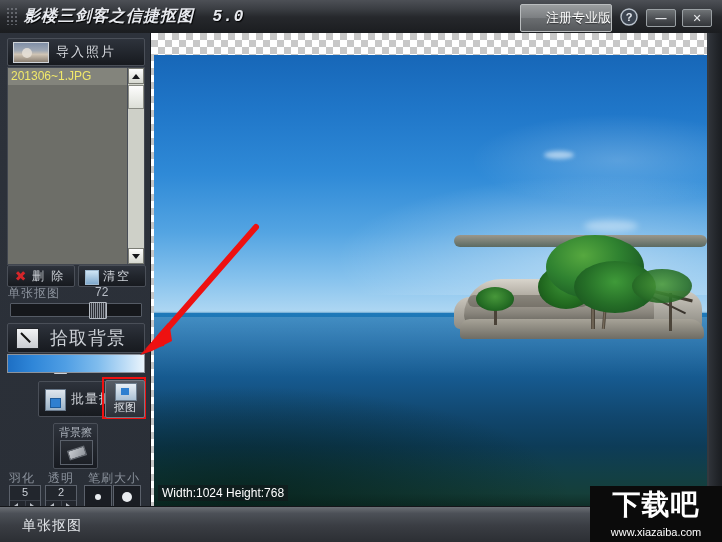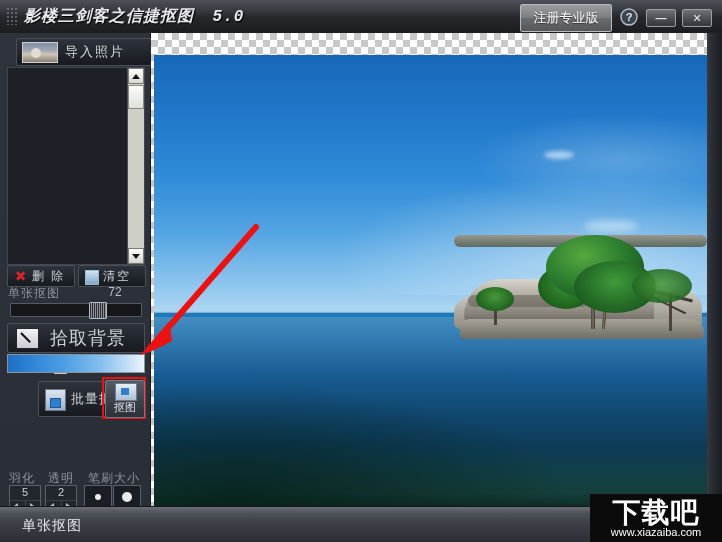--- a/index.html
+++ b/index.html
@@ -17,40 +17,40 @@
       radial-gradient(circle,#8d9099 0.8px,transparent 1px);
     background-size:4px 4px;opacity:.55;}
   #tb-title{position:absolute;left:24px;top:4px;height:26px;line-height:26px;
     color:#e7e9ee;font-size:16px;font-weight:bold;font-style:italic;
     letter-spacing:1px;text-shadow:1px 1px 1px #000;white-space:nowrap;font-family:Liberation Mono, monospace;}
   #tb-ver{font-style:italic;font-weight:bold;margin-left:8px;font-size:16px;}
 
   #btn-register{position:absolute;right:110px;top:4px;width:90px;height:26px;
     background:linear-gradient(to bottom,#9a9d9f 0%,#7c7f82 48%,#6a6d70 52%,#55585b 100%);
     border:1px solid #b9bcbe;border-radius:2px;color:#fff;font-size:13px;
-    line-height:26px;text-align:center;cursor:pointer;
+    line-height:26px;text-align:right;cursor:pointer;
     text-shadow:0 1px 1px #2a2c2e;}
   #btn-help{position:absolute;right:84px;top:8px;width:18px;height:18px;cursor:pointer;}
   #btn-min,#btn-close{position:absolute;top:9px;width:28px;height:16px;
     background:linear-gradient(to bottom,#6f7376 0%,#4b4e52 55%,#33363a 100%);
     border:1px solid #9aa0a4;border-radius:2px;cursor:pointer;}
   #btn-min{right:46px;}
   #btn-close{right:10px;}
   .winglyph{position:absolute;left:0;top:0;width:100%;height:100%;
     color:#e8eaec;font-size:11px;line-height:16px;text-align:center;font-weight:bold;}
 
   
   #leftpanel{position:absolute;left:0;top:33px;width:150px;height:473px;
     background:linear-gradient(to bottom,#2d323b 0%,#2a2f37 100%);
     border-right:1px solid #15171b;}
 
   .lp-box{position:absolute;background:#1d2026;border:1px solid #41464f;}
 
   
-  #import-btn{position:absolute;left:16px;top:5px;width:136px;height:26px;
+  #import-btn{position:absolute;left:7px;top:5px;width:136px;height:26px;
     background:linear-gradient(to bottom,#2e333c 0%,#22262d 52%,#171a1f 100%);
     border:1px solid #4a4f58;border-radius:2px;cursor:pointer;}
   #import-thumb{position:absolute;left:5px;top:3px;width:34px;height:19px;
     border:1px solid #cfd3d8;
     background:linear-gradient(to bottom,#7f8ea6 0%,#9fa8b4 40%,#cfc4b4 60%,#8a7f72 100%);}
   #import-thumb:after{content:"";position:absolute;left:8px;top:5px;width:10px;height:10px;
     border-radius:50%;background:#e8e2d8;opacity:.85;}
   #import-label{position:absolute;left:48px;top:0;height:26px;line-height:26px;
     color:#d8dbe0;font-size:13px;letter-spacing:2px;}
 
@@ -86,21 +86,21 @@
   #btn-clear{left:78px;top:232px;width:66px;}
   #btn-clear .cb-label{left:24px;}
   #ico-delete{position:absolute;left:6px;top:4px;width:13px;height:13px;
     color:#d4262a;font-size:14px;font-weight:bold;line-height:12px;text-align:center;}
   #ico-clear{position:absolute;left:6px;top:4px;width:12px;height:13px;
     background:linear-gradient(to bottom,#cfe4f4 0%,#7fa9cc 100%);
     border:1px solid #9fb9cf;}
 
   
   .sl-label{position:absolute;color:#8b929c;font-size:12px;letter-spacing:1px;}
-  .sl-value{position:absolute;color:#b9bfc8;font-size:12px;text-align:center;}
+  .sl-value{position:absolute;color:#b9bfc8;font-size:12px;text-align:left;}
   .slider-track{position:absolute;height:12px;background:#15171b;
     border:1px solid #555b65;border-radius:1px;cursor:pointer;}
   .slider-knob{position:absolute;top:-2px;width:16px;height:15px;
     background:
       repeating-linear-gradient(to right,#2a2d33 0 1px,#8b9099 1px 2px);
     border:1px solid #b6bcc4;border-radius:1px;cursor:pointer;}
 
   #lbl-strength{left:8px;top:252px;}
   #val-strength{left:95px;top:252px;width:40px;}
   #track-strength{left:10px;top:270px;width:130px;}
@@ -290,21 +290,21 @@
     background:linear-gradient(to right,#2f3339 0%,#23262b 55%,#1a1d21 100%);}
 
   
   #statusbar{position:absolute;left:0;top:506px;width:722px;height:36px;
     background:linear-gradient(to bottom,#6b6f75 0%,#4c5057 18%,#3a3d43 52%,#2b2e33 100%);
     border-top:1px solid #14161a;}
   #status-text{position:absolute;left:14px;top:8px;height:20px;line-height:20px;
     color:#e3e6ea;font-size:14px;letter-spacing:1px;margin-left:8px;}
 
   
-  #watermark{position:absolute;right:0;bottom:0;width:132px;height:48px;
+  #watermark{position:absolute;right:0;bottom:0;width:132px;height:56px;
     background:#0b0b0b;}
   #wm-cn{position:absolute;left:0;top:1px;width:132px;height:36px;line-height:36px;
     text-align:center;color:#ffffff;font-size:28px;font-weight:bold;letter-spacing:1px;}
   #wm-url{position:absolute;left:0;bottom:3px;width:132px;height:14px;line-height:14px;
     text-align:center;color:#ffffff;font-size:11px;}
 </style>
 </head>
 <body>
 
 <div id="app">
@@ -334,20 +334,23 @@
   </div>
 
   <div id="leftpanel">
 
     <div id="import-btn">
       <div id="import-thumb"></div>
       <div id="import-label">导入照片</div>
     </div>
 
     <div id="filelist" class="lp-box">
+      <div id="filelist-inner">
+        <div class="file-item">201306~1.JPG</div>
+      </div>
       <div id="fl-scroll">
         <div class="sb-arrow" id="sb-up">
           <span class="sb-tri up"></span>
         </div>
         <div id="sb-thumb"></div>
         <div class="sb-arrow" id="sb-down">
           <span class="sb-tri down"></span>
         </div>
       </div>
     </div>
@@ -376,20 +379,26 @@
     <div id="btn-batch">
       <span id="batch-ico"></span>
       <span id="batch-label">批量抠图</span>
     </div>
     <div id="cut-hl"></div>
     <div id="btn-cut">
       <span id="cut-ico"></span>
       <span id="cut-label">抠图</span>
     </div>
 
+    <div class="toolbtn" id="tool-bgerase">
+      <span class="tb-label">背景擦</span>
+      <span class="tb-icon">
+        <span id="ico-tool-bg"></span>
+      </span>
+    </div>
 
     <div class="sl-label" id="lbl-feather">羽化</div>
     <div class="sl-label" id="lbl-alpha">透明</div>
     <div class="sl-label" id="lbl-brush">笔刷大小</div>
 
     <div class="spinner" id="sp-feather">
       <span class="sp-val">5</span>
       <span class="sp-arrows">
         <span class="sp-a">
             <i class="sp-tri l"></i>
@@ -455,20 +464,21 @@
           <div id="branch1"></div>
           <div id="branch2"></div>
 
           <div class="tree-canopy" id="canopy3"></div>
           <div class="tree-canopy" id="canopy1"></div>
           <div class="tree-canopy" id="canopy2"></div>
           <div class="tree-canopy" id="canopy4"></div>
           <div class="tree-canopy" id="canopy5"></div>
         </div>
 
+        <div id="photo-status">Width:1024  Height:768</div>
       </div>
     </div>
     <div id="gutter"></div>
   </div>
 
   <div id="arrow">
     <svg width="140" height="145" viewBox="0 0 140 145">
       <line x1="126" y1="12" x2="30" y2="122" stroke="#ee1111" stroke-width="6" stroke-linecap="round"></line>
       <polygon points="10,140 38,108 34,131 16,134" fill="#ee1111"></polygon>
       <polygon points="10,140 40,112 42,126 22,136" fill="#ee1111"></polygon>

